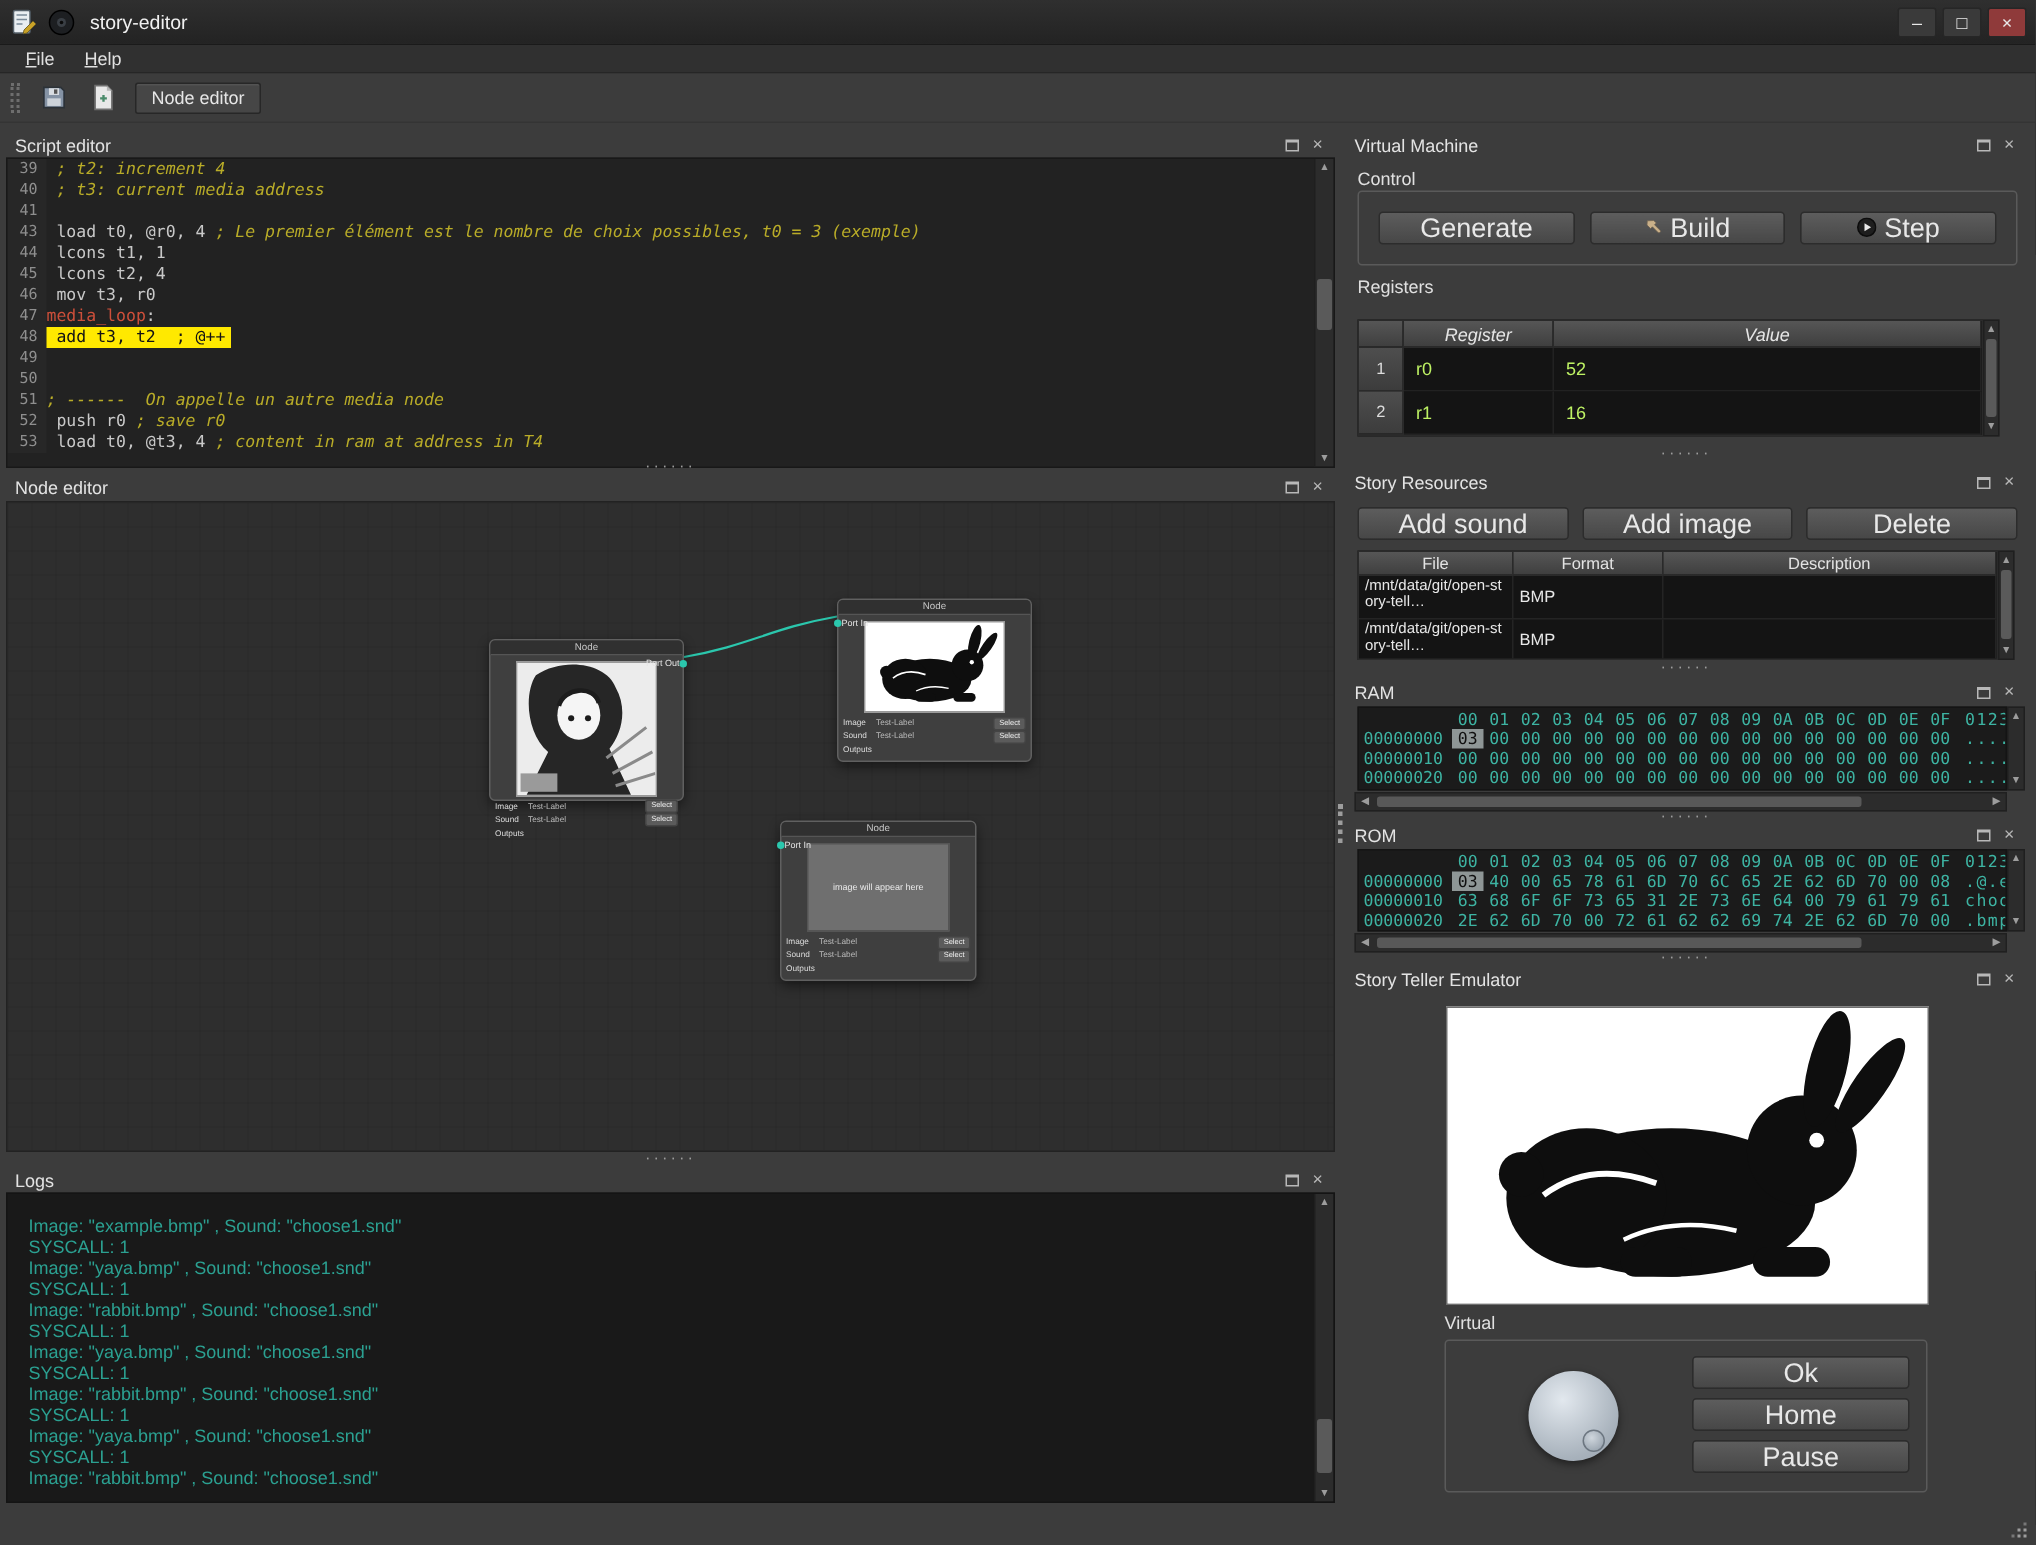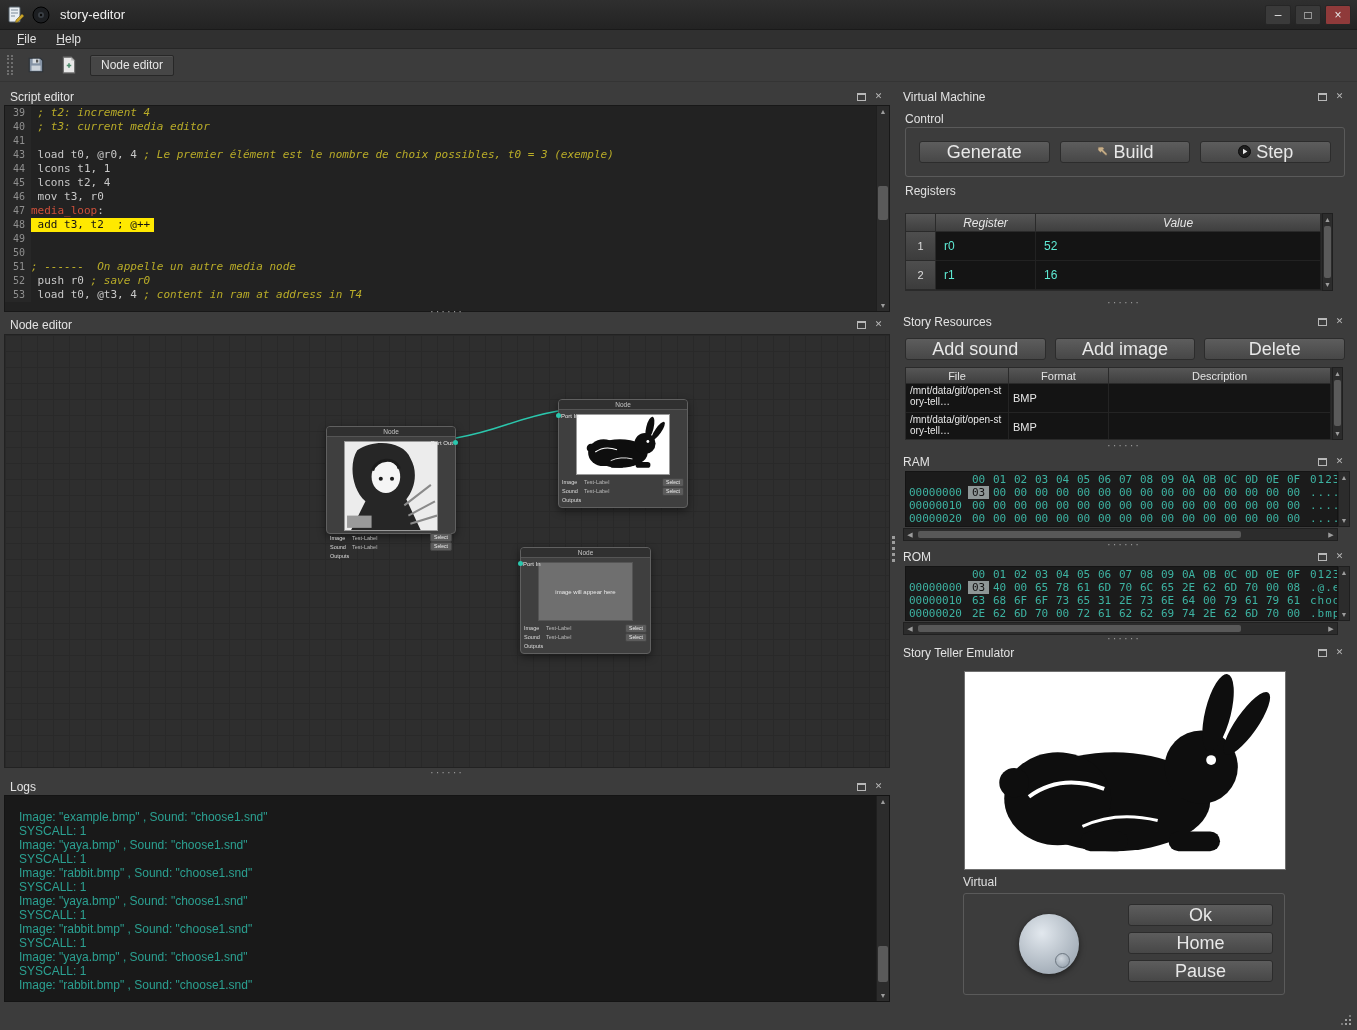--- a/index.html
+++ b/index.html
@@ -101,21 +101,21 @@
 .btn{height:22px;background:linear-gradient(#5d5d5d,#474747);border:1px solid #2c2c2c;border-radius:3px;color:#e8e8e8;font-size:18px;display:flex;align-items:center;justify-content:center;gap:5px;font-family:inherit;cursor:default;}
 .vm-btn{flex:1;}
 #vm-table{position:absolute;left:905px;top:213px;width:417px;height:78px;background:#121212;border:1px solid #2a2a2a;overflow:hidden;font-size:12px;}
 .reg-header{display:flex;height:18px;font-style:italic;}
 .reg-corner{width:30px;flex:0 0 30px;background:linear-gradient(#565656,#3f3f3f);border-right:1px solid #2a2a2a;border-bottom:1px solid #2a2a2a;}
 .reg-h{background:linear-gradient(#565656,#3f3f3f);border-right:1px solid #2a2a2a;border-bottom:1px solid #2a2a2a;display:flex;align-items:center;justify-content:center;color:#e5e5e5;}
 .reg-h.register{width:100px;flex:0 0 100px;}
 .reg-h.value{flex:1;}
 .reg-row{display:flex;height:29px;}
 .reg-n{width:30px;flex:0 0 30px;background:linear-gradient(#4e4e4e,#3c3c3c);border-right:1px solid #2a2a2a;border-bottom:1px solid #2a2a2a;display:flex;align-items:center;justify-content:center;font-size:11px;color:#ddd;}
-.reg-cell{display:flex;align-items:center;padding-left:8px;color:#5eead4;border-right:1px solid #222;border-bottom:1px solid #222;background:#141414;}
+.reg-cell{display:flex;align-items:center;padding-left:8px;color:#bef264;border-right:1px solid #222;border-bottom:1px solid #222;background:#141414;}
 .reg-cell.name{width:100px;flex:0 0 100px;}
 .reg-cell.val{flex:1;}
 .mini-scroll{position:absolute;width:11px;background:#2c2c2c;border:1px solid #1f1f1f;}
 
 
 #res-buttons{position:absolute;left:905px;top:338px;width:440px;display:flex;gap:9px;}
 .res-btn{flex:1;}
 #res-table{position:absolute;left:905px;top:367px;width:427px;height:73px;background:#141414;border:1px solid #2a2a2a;overflow:hidden;font-size:11px;}
 .res-header{display:flex;height:16px;}
 .res-h{background:linear-gradient(#565656,#3f3f3f);border-right:1px solid #2a2a2a;border-bottom:1px solid #2a2a2a;display:flex;align-items:center;justify-content:center;color:#e3e3e3;font-size:11px;}
@@ -276,21 +276,21 @@
         <span class="pt-btn">
           <span class="fl-sq"></span>
         </span>
         <span class="pt-btn">✕</span>
       </span>
     </div>
 
   <div id="script-body">
     <div id="script-lines">
         <div class="code-line"><span class="gutter-num">39</span><span class="code-body"><span class="tok-comment"> ; t2: increment 4</span></span></div>
-        <div class="code-line"><span class="gutter-num">40</span><span class="code-body"><span class="tok-comment"> ; t3: current media editor</span></span></div>
+        <div class="code-line"><span class="gutter-num">40</span><span class="code-body"><span class="tok-comment"> ; t3: current media address</span></span></div>
         <div class="code-line"><span class="gutter-num">41</span><span class="code-body"></span></div>
         <div class="code-line"><span class="gutter-num">43</span><span class="code-body"><span class="tok-code"> load t0, @r0, 4 </span><span class="tok-comment">; Le premier élément est le nombre de choix possibles, t0 = 3 (exemple)</span></span></div>
         <div class="code-line"><span class="gutter-num">44</span><span class="code-body"><span class="tok-code"> lcons t1, 1</span></span></div>
         <div class="code-line"><span class="gutter-num">45</span><span class="code-body"><span class="tok-code"> lcons t2, 4</span></span></div>
         <div class="code-line"><span class="gutter-num">46</span><span class="code-body"><span class="tok-code"> mov t3, r0</span></span></div>
         <div class="code-line"><span class="gutter-num">47</span><span class="code-body"><span class="tok-label">media_loop</span><span class="tok-code">:</span></span></div>
         <div class="code-line hl"><span class="gutter-num">48</span><span class="code-body"><span class="tok-code"> add t3, t2  </span><span class="tok-comment">; @++</span></span></div>
         <div class="code-line"><span class="gutter-num">49</span><span class="code-body"></span></div>
         <div class="code-line"><span class="gutter-num">50</span><span class="code-body"></span></div>
         <div class="code-line"><span class="gutter-num">51</span><span class="code-body"><span class="tok-comment">; ------  On appelle un autre media node</span></span></div>

